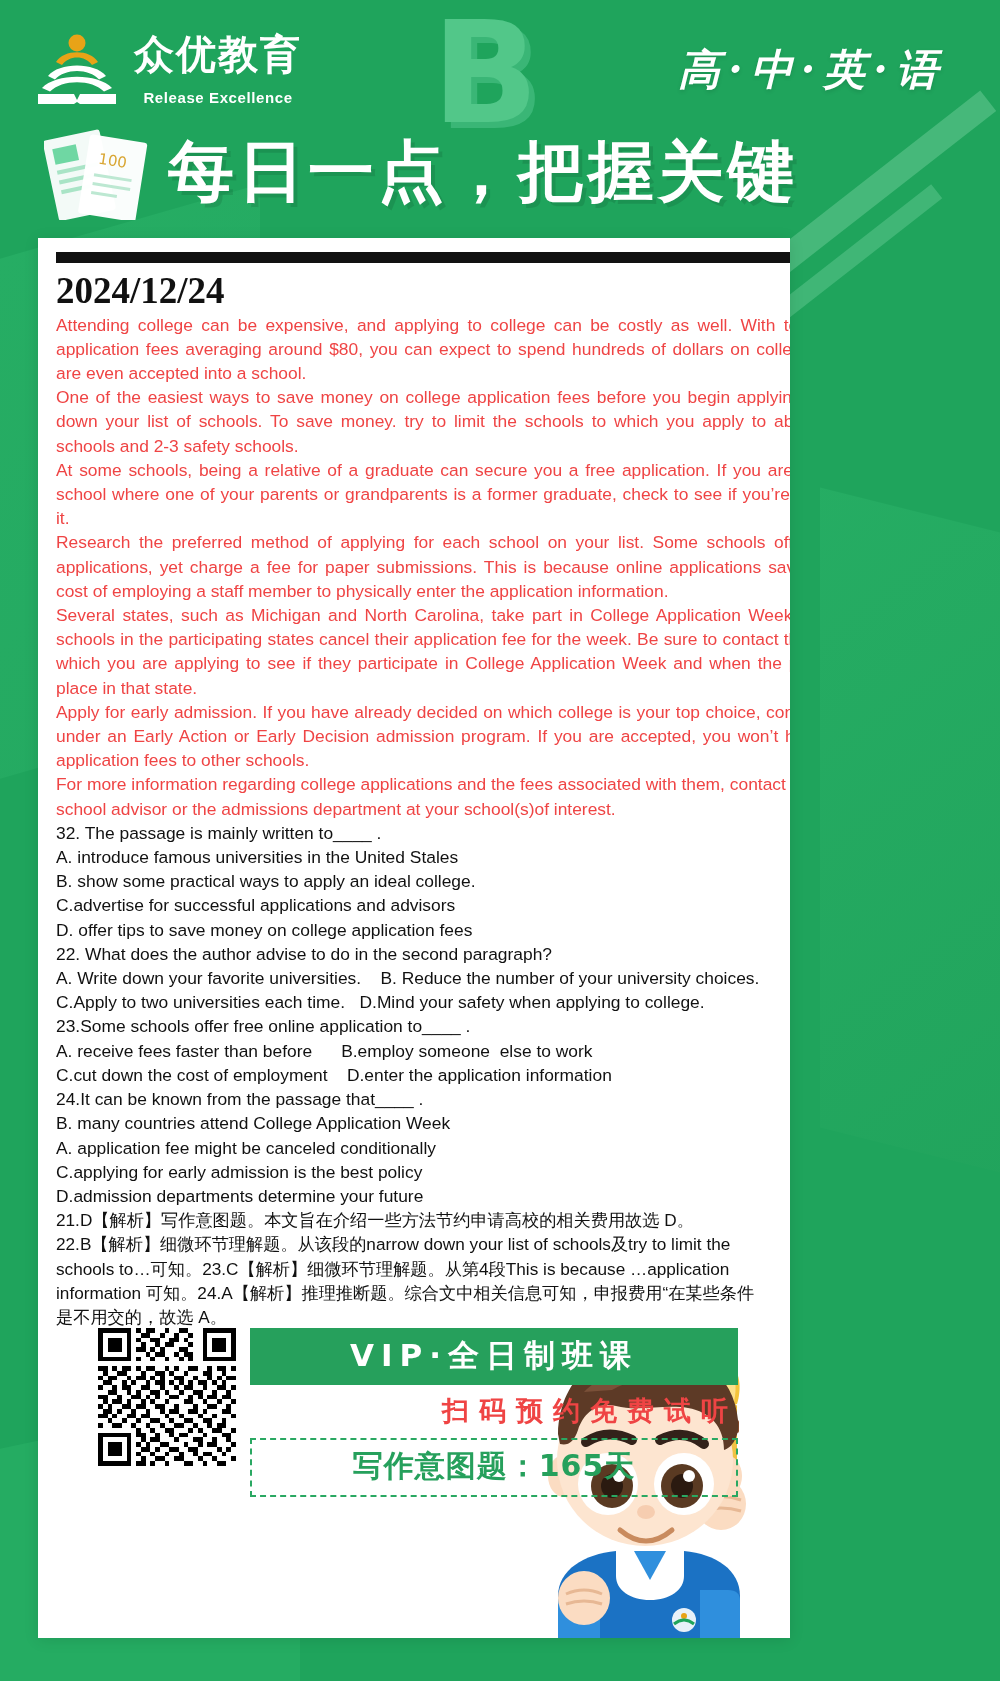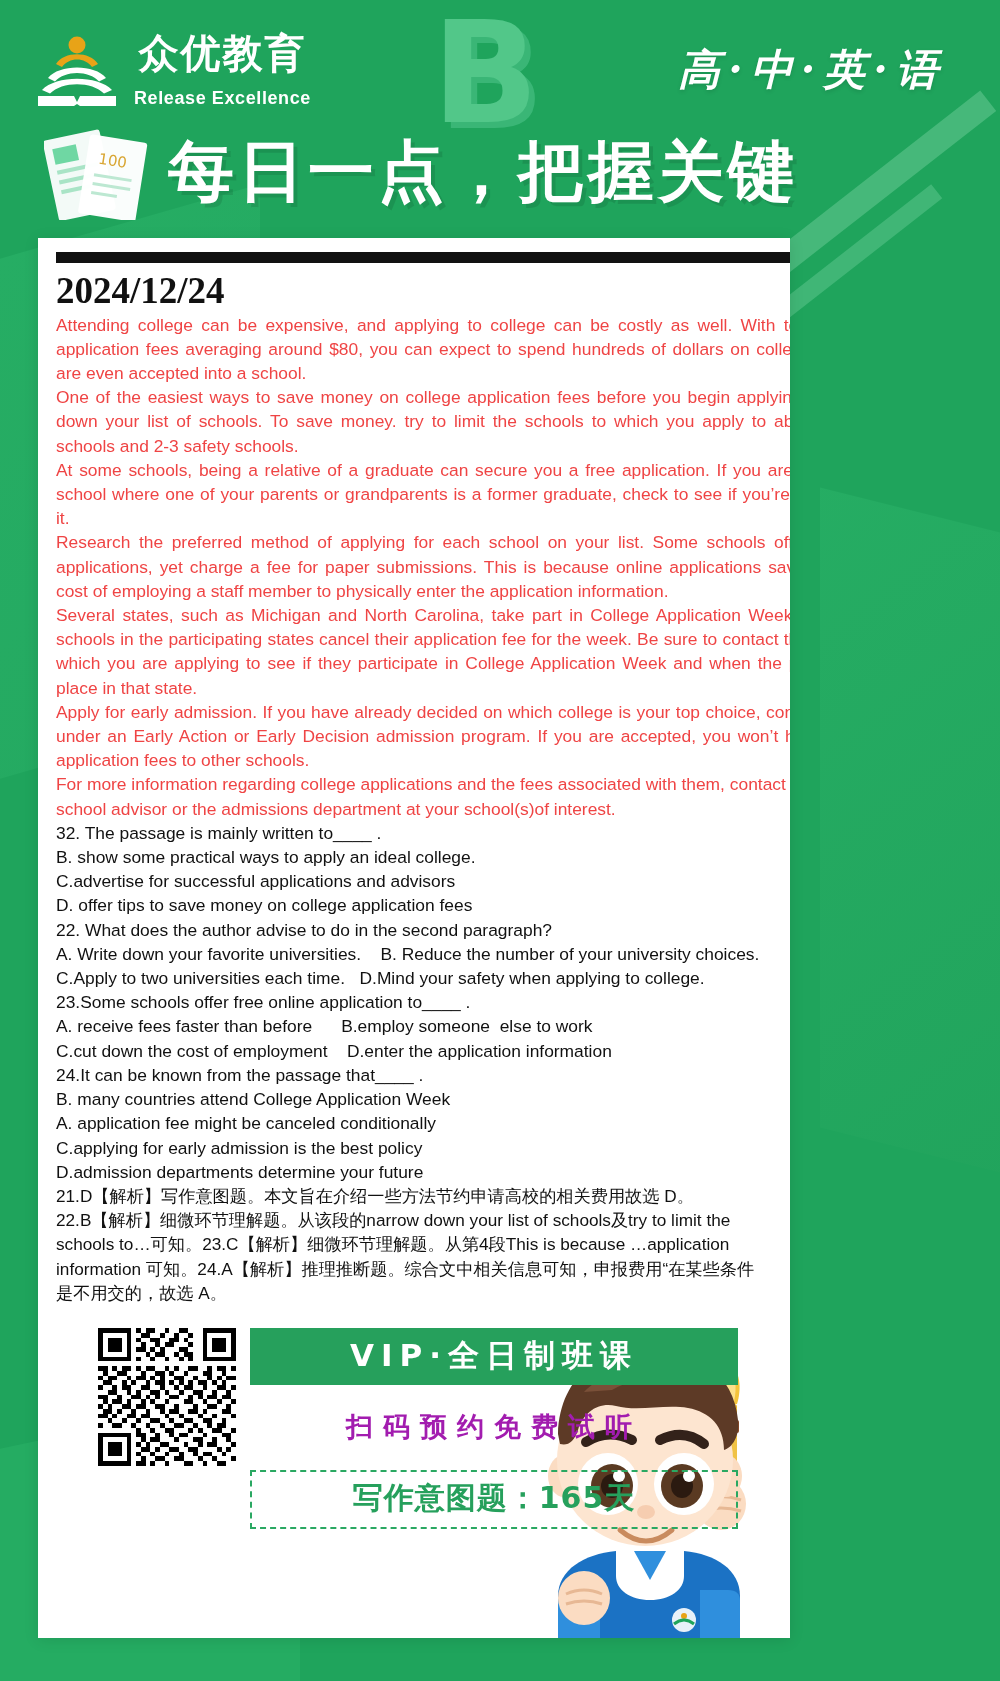--- a/index.html
+++ b/index.html
@@ -50,21 +50,21 @@
     position:absolute; left:34px; top:32px;
     display:flex; align-items:center; gap:14px;
   }
   .logo-mark { width:86px; height:74px; position:relative; }
   .brand-text { display:flex; flex-direction:column; align-items:center; }
   .brand-cn {
     color:#fff; font-size:40px; font-weight:bold; letter-spacing:2px;
     line-height:1.05; font-family:"DejaVu Sans", sans-serif;
   }
   .brand-en {
-    color:#fff; font-size:18px; font-weight:bold; letter-spacing:.6px;
+    color:#fff; font-size:15px; font-weight:bold; letter-spacing:.6px;
     margin-top:14px;
   }
 
   .subject-tag {
     position:absolute; right:54px; top:42px;
     color:#fff; font-size:42px; font-weight:bold;
     letter-spacing:8px;
     font-family:"DejaVu Serif", serif;
     font-style:italic;
     text-shadow:0 2px 4px rgba(0,0,0,.12);
@@ -144,30 +144,30 @@
   
   .promo {
     position:absolute; left:60px; top:1090px;
     width:640px; height:178px;
     display:flex; gap:14px; align-items:flex-start;
   }
   .qr {
     width:138px; height:138px; flex:0 0 138px;
     background:#fff; position:relative;
   }
-  .promo-right { flex:1; display:flex; flex-direction:column; gap:22px; }
+  .promo-right { flex:1; display:flex; flex-direction:column; gap:6px; }
   .vip-bar {
     background:#26a05c; color:#fff;
     font-size:31px; font-weight:bold; letter-spacing:7px;
     text-align:center; padding:7px 0 8px;
     font-family:"DejaVu Sans", sans-serif;
   }
   .scan-line {
-    color:#a21caf; font-size:27px; font-weight:bold;
-    letter-spacing:10px; text-align:center; padding:2px 0 3px;
+    color:#ef4444; font-size:27px; font-weight:bold;
+    letter-spacing:10px; text-align:right; padding:2px 0 3px;
     font-family:Liberation Mono, monospace;
   }
   .countdown {
     border:2px dashed #2aa862;
     color:#26a05c; font-size:30px; font-weight:bold;
     letter-spacing:1px; text-align:center; padding:6px 0 8px;
     font-family:"DejaVu Sans", sans-serif;
   }
 
   
@@ -242,20 +242,21 @@
       <div class="article">
         <p>Attending college can be expensive, and applying to college can be costly as well. With today’s college application fees averaging around $80, you can expect to spend hundreds of dollars on college before you are even accepted into a school.</p>
         <p>One of the easiest ways to save money on college application fees before you begin applying is to narrow down your list of schools. To save money. try to limit the schools to which you apply to about 2-3 reach schools and 2-3 safety schools.</p>
         <p>At some schools, being a relative of a graduate can secure you a free application. If you are applying to a school where one of your parents  or grandparents is a former graduate, check to see if you’re qualifiedor for it.</p>
         <p>Research the preferred method of applying for each school on your list. Some schools offer free online applications, yet charge a fee for paper submissions. This is because online applications save schools the cost of employing a staff member to physically enter the application information.</p>
         <p>Several states, such as Michigan and North Carolina, take part in College Application Week, where many schools in the participating states cancel their application fee for the week. Be sure to contact the schools to I which you are applying to see if they participate in College Application Week and when the program takes place in that state.</p>
         <p>Apply for early admission. If you have already decided on which college is your top choice, consider applying under an Early Action or Early Decision admission program. If you are accepted, you won’t have to submit application fees to other schools.</p>
         <p class="nojust">For more information regarding college applications and the fees associated with them, contact your high I school advisor or the admissions department at your school(s)of interest.</p>
 
         <div class="qline">32. The passage is mainly written to____ .</div>
+        <div class="qline">A. introduce famous universities in the United Stales</div>
         <div class="qline">B. show some practical ways to apply an ideal college.</div>
         <div class="qline">C.advertise for successful applications and advisors</div>
         <div class="qline">D. offer tips to save money on college application fees</div>
         <div class="qline">22. What does the author advise to do in the second paragraph?</div>
         <div class="qline">A. Write down your favorite universities.    B. Reduce the number of your university choices.</div>
         <div class="qline">C.Apply to two universities each time.   D.Mind your safety when applying to college.</div>
         <div class="qline">23.Some schools offer free online application to____ .</div>
         <div class="qline">A. receive fees faster than before      B.employ someone  else to work</div>
         <div class="qline">C.cut down the cost of employment    D.enter the application information</div>
         <div class="qline">24.It can be known from the passage that____ .</div>

